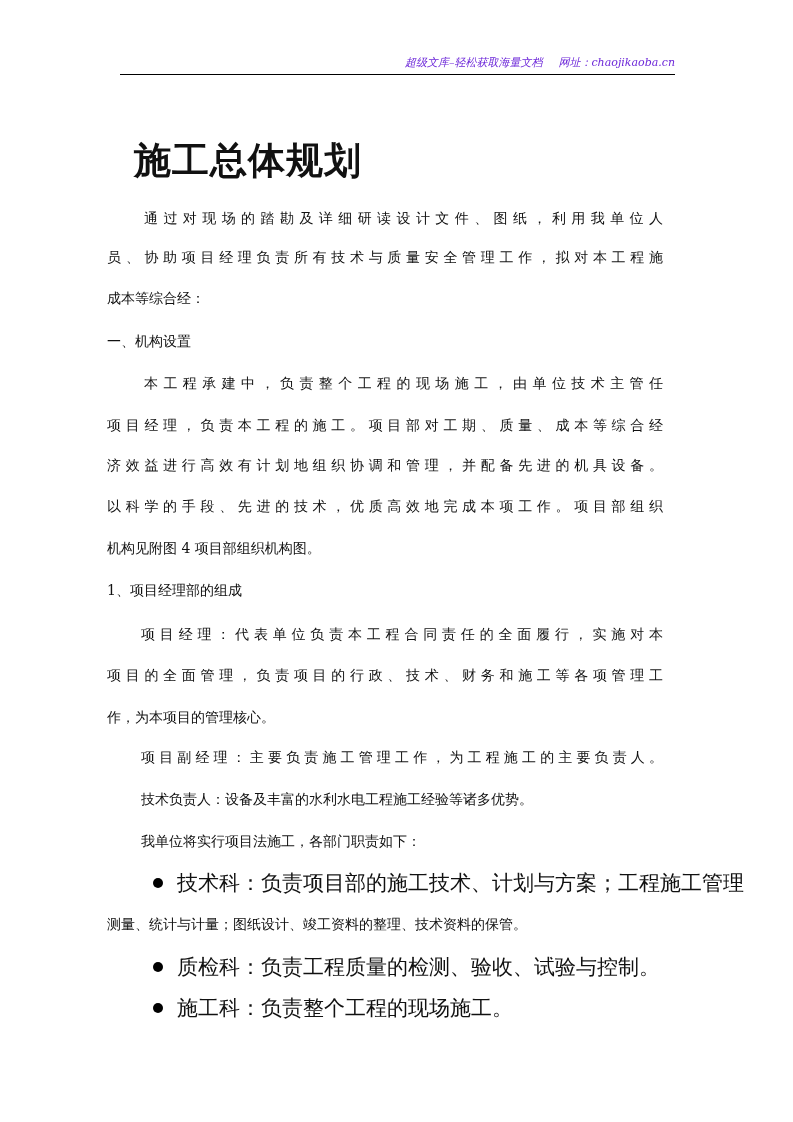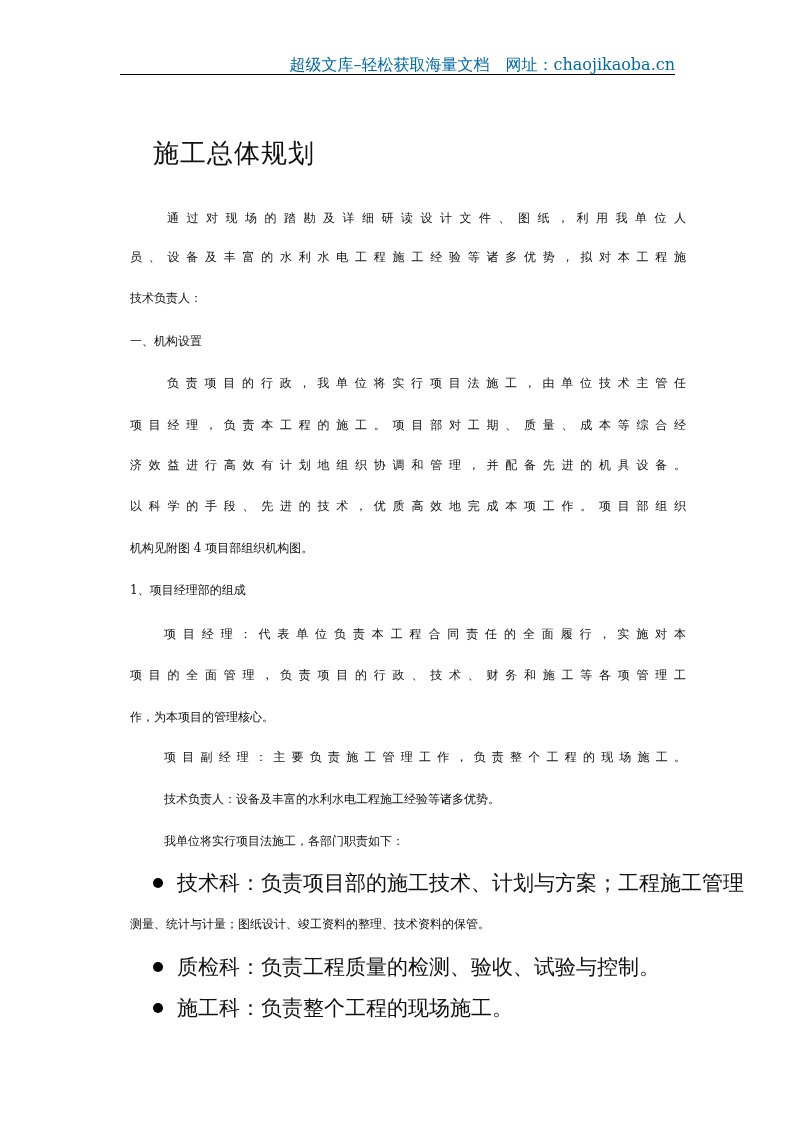--- a/index.html
+++ b/index.html
@@ -1,25 +1,25 @@
 <!DOCTYPE html>
 <html><head>
 <meta charset="utf-8">
 <style>
   html, body { margin: 0; padding: 0; background: #ffffff; }
   body { width: 793px; height: 1122px; position: relative; overflow: hidden;
          font-family: "DejaVu Serif", "Liberation Serif", serif; color: #111; }
   .header { position: absolute; left: 120px; width: 555px; top: 52px; height: 22px;
             border-bottom: 1.5px solid #000; }
-  .header-text { position: absolute; right: 0; top: 3px; font-size: 16px; color: #0369a1;
-                 white-space: nowrap; }
+  .header-text { position: absolute; right: 0; top: 3px; font-size: 11px; color: #6d28d9;
+                 white-space: nowrap; font-style: italic; }
   .header-text .gap { display: inline-block; width: 16px; }
-  .title { position: absolute; left: 153px; top: 136px; font-size: 26px; font-weight: normal;
+  .title { position: absolute; left: 134px; top: 136px; font-size: 37px; font-weight: bold;
            letter-spacing: 1px; white-space: nowrap; }
-  .line { position: absolute; left: 130px; width: 556px; font-size: 12px; white-space: nowrap;
+  .line { position: absolute; left: 107px; width: 556px; font-size: 14px; white-space: nowrap;
           line-height: 24px; text-align: justify; text-align-last: justify; }
   .line.last { text-align-last: left; }
   .indent2 { padding-left: 37px; width: 519px; }
   .indent1 { padding-left: 34px; width: 522px; }
   .bullet-line { position: absolute; left: 153px; width: 522px; font-size: 21px; white-space: nowrap;
                  line-height: 24px; display: flex; align-items: center; }
   .bullet { display: inline-block; width: 10px; height: 10px; border-radius: 50%; background: #000;
             margin-right: 14px; flex: none; }
   .bullet-text { flex: 1; text-align: justify; text-align-last: justify; }
   .bullet-text.last { text-align-last: left; font-family: Liberation Serif, serif; }
@@ -29,38 +29,38 @@
 
 <div class="header">
   <div class="header-text">
     <span>超级文库–轻松获取海量文档</span><span class="gap"></span><span>网址：chaojikaoba.cn</span>
   </div>
 </div>
 
 <div class="title">施工总体规划</div>
 
 <div class="line indent2" style="top:206px">通过对现场的踏勘及详细研读设计文件、图纸，利用我单位人</div>
-<div class="line" style="top:245px">员、设备及丰富的水利水电工程施工经验等诸多优势，拟对本工程施</div>
-<div class="line last" style="top:286px">技术负责人：</div>
+<div class="line" style="top:245px">员、协助项目经理负责所有技术与质量安全管理工作，拟对本工程施</div>
+<div class="line last" style="top:286px">成本等综合经：</div>
 
 <div class="line last" style="top:329px">一、机构设置</div>
 
-<div class="line indent2" style="top:371px">负责项目的行政，我单位将实行项目法施工，由单位技术主管任</div>
+<div class="line indent2" style="top:371px">本工程承建中，负责整个工程的现场施工，由单位技术主管任</div>
 <div class="line" style="top:413px">项目经理，负责本工程的施工。项目部对工期、质量、成本等综合经</div>
 <div class="line" style="top:453px">济效益进行高效有计划地组织协调和管理，并配备先进的机具设备。</div>
 <div class="line" style="top:494px">以科学的手段、先进的技术，优质高效地完成本项工作。项目部组织</div>
 <div class="line last" style="top:536px">机构见附图 4 项目部组织机构图。</div>
 
 <div class="line last" style="top:578px">1、项目经理部的组成</div>
 
 <div class="line indent1" style="top:622px">项目经理：代表单位负责本工程合同责任的全面履行，实施对本</div>
 <div class="line" style="top:663px">项目的全面管理，负责项目的行政、技术、财务和施工等各项管理工</div>
 <div class="line last" style="top:705px">作，为本项目的管理核心。</div>
 
-<div class="line indent1" style="top:745px">项目副经理：主要负责施工管理工作，负责整个工程的现场施工。</div>
+<div class="line indent1" style="top:745px">项目副经理：主要负责施工管理工作，为工程施工的主要负责人。</div>
 <div class="line indent1 last" style="top:787px">技术负责人：设备及丰富的水利水电工程施工经验等诸多优势。</div>
 <div class="line indent1 last" style="top:829px">我单位将实行项目法施工，各部门职责如下：</div>
 
 <div class="bullet-line" style="top:871px">
   <span class="bullet"></span>
   <span class="bullet-text">技术科：负责项目部的施工技术、计划与方案；工程施工管理</span>
 </div>
 <div class="line last" style="top:912px">测量、统计与计量；图纸设计、竣工资料的整理、技术资料的保管。</div>
 
 <div class="bullet-line" style="top:955px">

